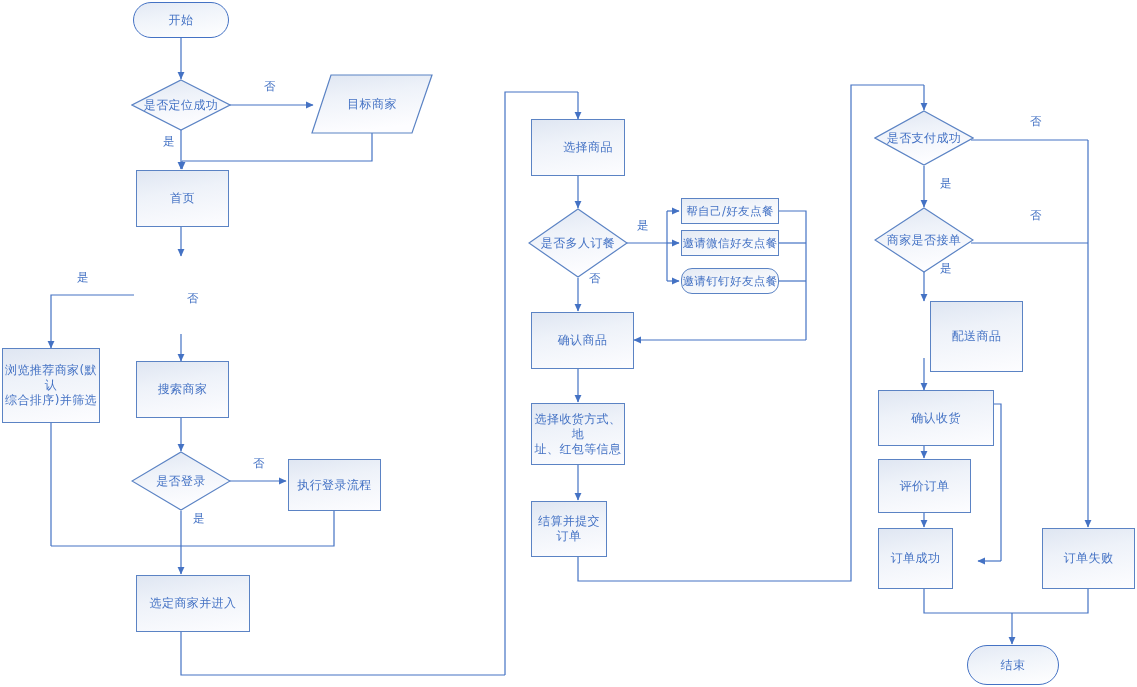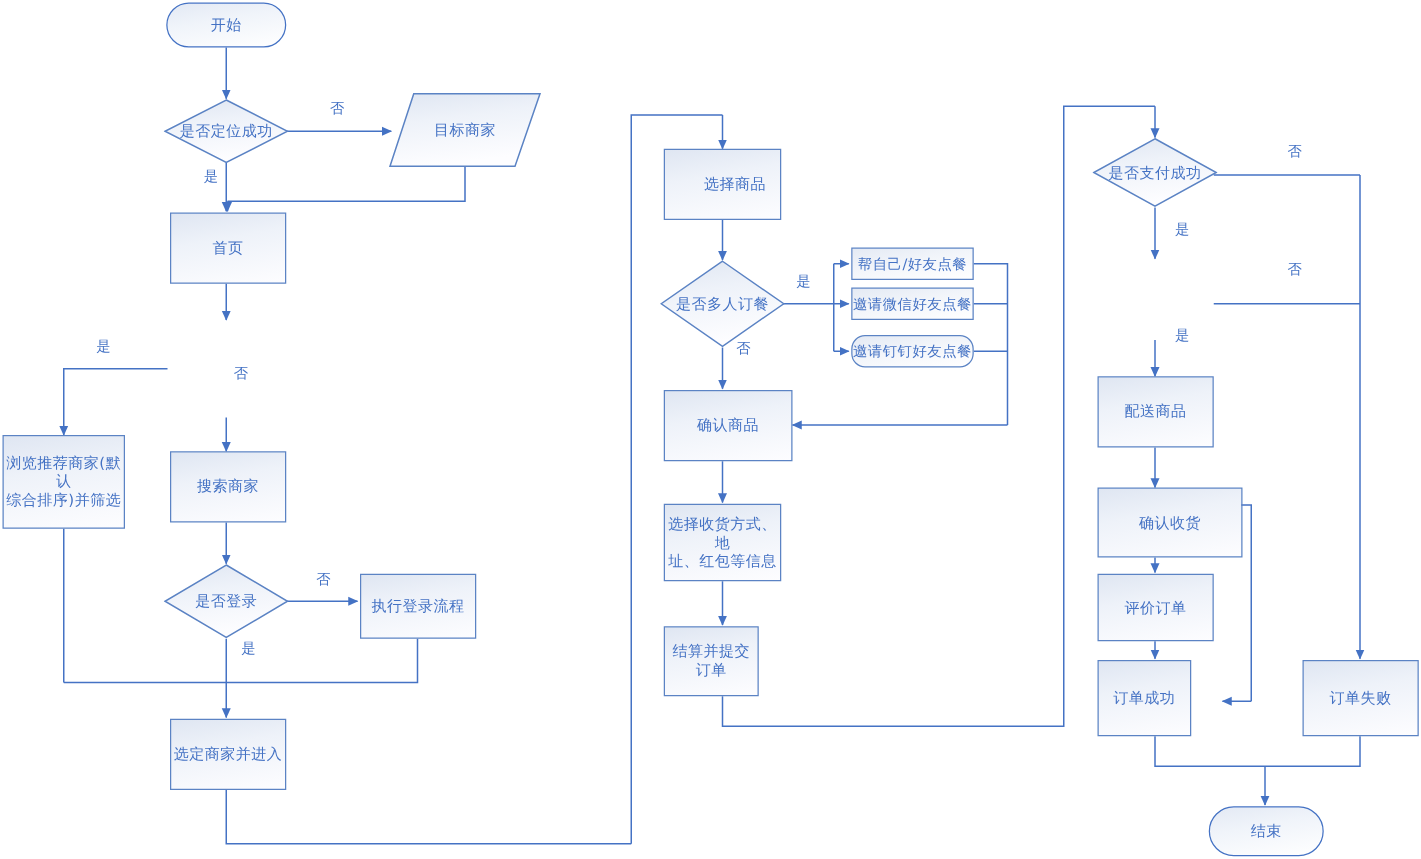--- a/index.html
+++ b/index.html
@@ -163,21 +163,21 @@
     <svg class="dshape" viewBox="0 0 100 60" preserveAspectRatio="none">
       <polygon points="50,1 99,30 50,59 1,30" fill="url(#boxg)" stroke="#5b83c4" stroke-width="1.2"></polygon>
     </svg>
     <span class="dtxt">是否登录</span>
   </div>
 
   <div class="node proc" style="left:288px;top:459px;width:93px;height:52px;">
     <span>执行登录流程</span>
   </div>
 
-  <div class="node proc" style="left:136px;top:575px;width:93px;height:57px;">
+  <div class="node proc" style="left:136px;top:575px;width:114px;height:57px;">
     <span>选定商家并进入</span>
   </div>
 
   <div class="node proc" style="left:531px;top:119px;width:94px;height:57px;padding-left:20px;">
     <span>选择商品</span>
   </div>
 
   <div class="node dia" style="left:528px;top:208px;width:100px;height:70px;">
     <svg class="dshape" viewBox="0 0 100 70" preserveAspectRatio="none">
       <polygon points="50,1 99,35 50,69 1,35" fill="url(#boxg)" stroke="#5b83c4" stroke-width="1.2"></polygon>
@@ -212,22 +212,28 @@
     <span>结算并提交订单</span>
   </div>
 
   <div class="node dia" style="left:874px;top:110px;width:100px;height:56px;">
     <svg class="dshape" viewBox="0 0 100 56" preserveAspectRatio="none">
       <polygon points="50,1 99,28 50,55 1,28" fill="url(#boxg)" stroke="#5b83c4" stroke-width="1.2"></polygon>
     </svg>
     <span class="dtxt">是否支付成功</span>
   </div>
 
-
-  <div class="node proc" style="left:878px;top:301px;width:93px;height:57px;">
+  <div class="node dia" style="left:874px;top:207px;width:100px;height:66px;">
+    <svg class="dshape" viewBox="0 0 100 66" preserveAspectRatio="none">
+      <polygon points="50,1 99,33 50,65 1,33" fill="url(#boxg)" stroke="#5b83c4" stroke-width="1.2"></polygon>
+    </svg>
+    <span class="dtxt">商家是否接单</span>
+  </div>
+
+  <div class="node proc" style="left:930px;top:301px;width:93px;height:71px;">
     <span>配送商品</span>
   </div>
 
   <div class="node proc" style="left:878px;top:390px;width:116px;height:56px;">
     <span>确认收货</span>
   </div>
 
   <div class="node proc" style="left:878px;top:459px;width:93px;height:54px;">
     <span>评价订单</span>
   </div>

